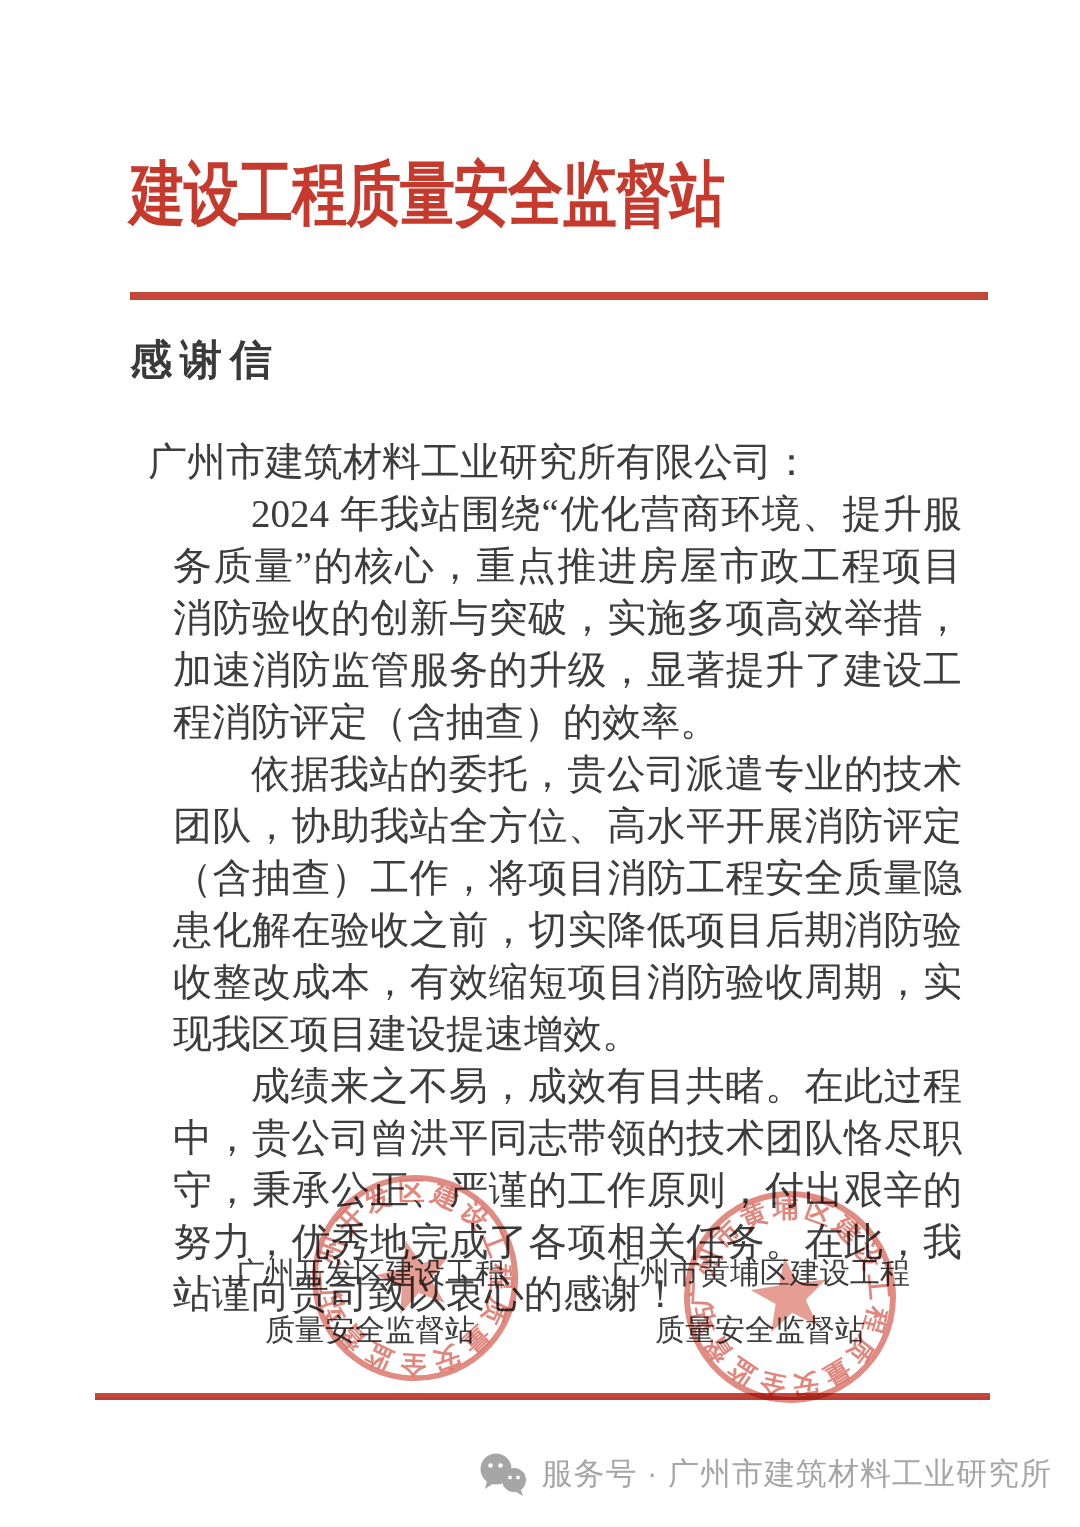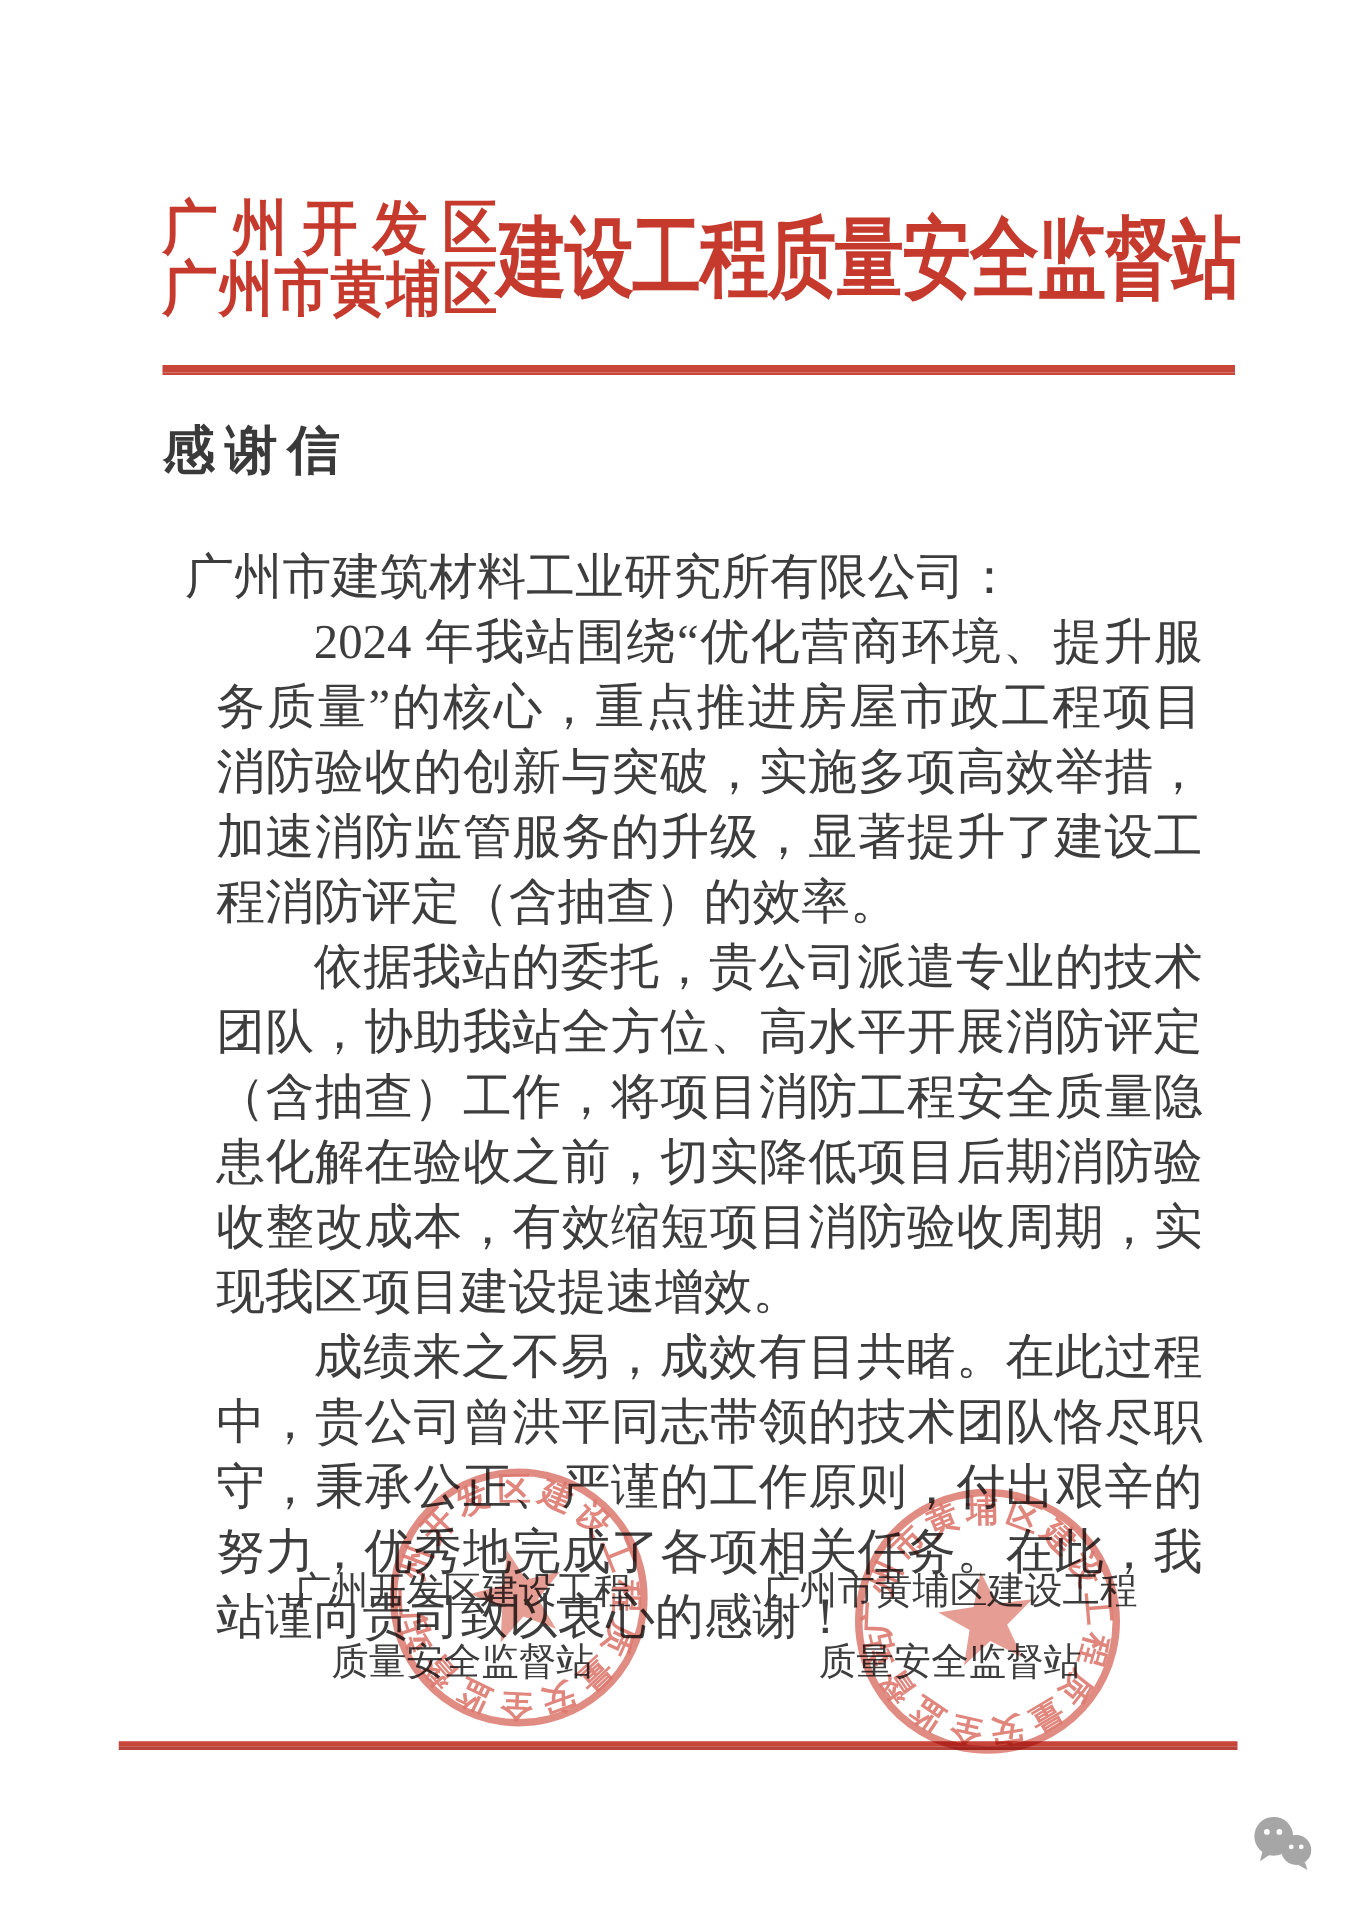--- a/index.html
+++ b/index.html
@@ -79,24 +79,20 @@
     font-size:31px; color:#a6a6a6; letter-spacing:1px;
   }
   .wechat-icon { width:52px; height:44px; flex:0 0 auto; }
 </style>
 </head>
 <body>
 
 <div class="page">
 
   <header class="letterhead">
-    <div class="lh-small">
-      <span class="lh-line">广州开发区</span>
-      <span class="lh-line">广州市黄埔区</span>
-    </div>
     <div class="lh-main">建设工程质量安全监督站</div>
   </header>
 
   <div class="rule-top"></div>
 
   <h1 class="letter-title">感谢信</h1>
 
   <main class="letter-body">
     <p>广州市建筑材料工业研究所有限公司：</p>
     <p class="indent">2024 年我站围绕“优化营商环境、提升服务质量”的核心，重点推进房屋市政工程项目消防验收的创新与突破，实施多项高效举措，加速消防监管服务的升级，显著提升了建设工程消防评定（含抽查）的效率。</p>
@@ -146,15 +142,16 @@
     <svg class="wechat-icon" viewBox="0 0 52 44">
       <circle cx="19" cy="17" r="15.5" fill="#a6a6a6"></circle>
       <path d="M10 29 L8 37 L17 31 Z" fill="#a6a6a6"></path>
       <circle cx="13.5" cy="13.5" r="2.3" fill="#ffffff"></circle>
       <circle cx="23.5" cy="13.5" r="2.3" fill="#ffffff"></circle>
       <circle cx="37" cy="28" r="12" fill="#a6a6a6"></circle>
       <path d="M44 38 L46 44 L38 39.5 Z" fill="#a6a6a6"></path>
       <circle cx="33" cy="25.5" r="1.9" fill="#ffffff"></circle>
       <circle cx="41" cy="25.5" r="1.9" fill="#ffffff"></circle>
     </svg>
+    <span>服务号 · 广州市建筑材料工业研究所</span>
   </footer>
 
 </div>
 
 </body></html>

